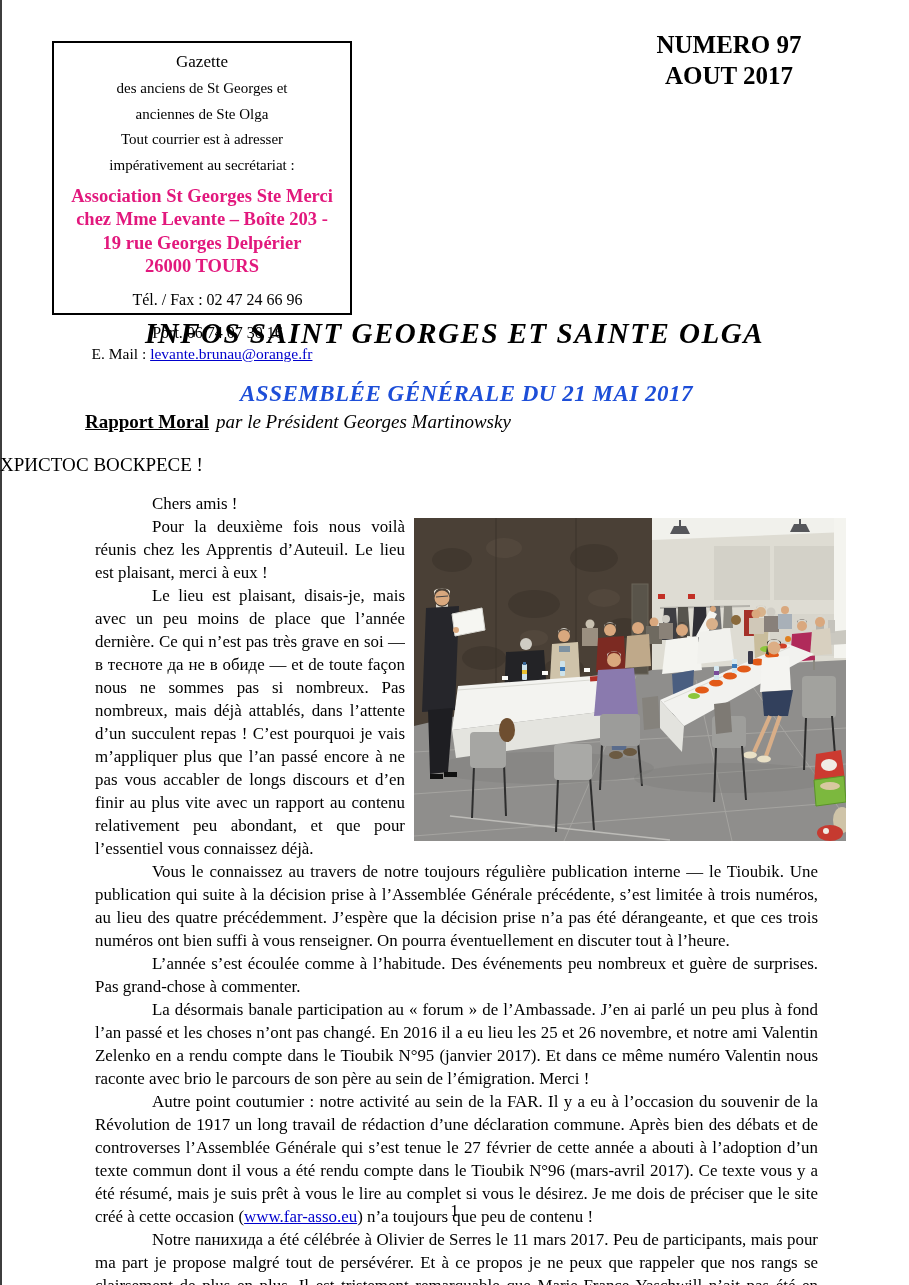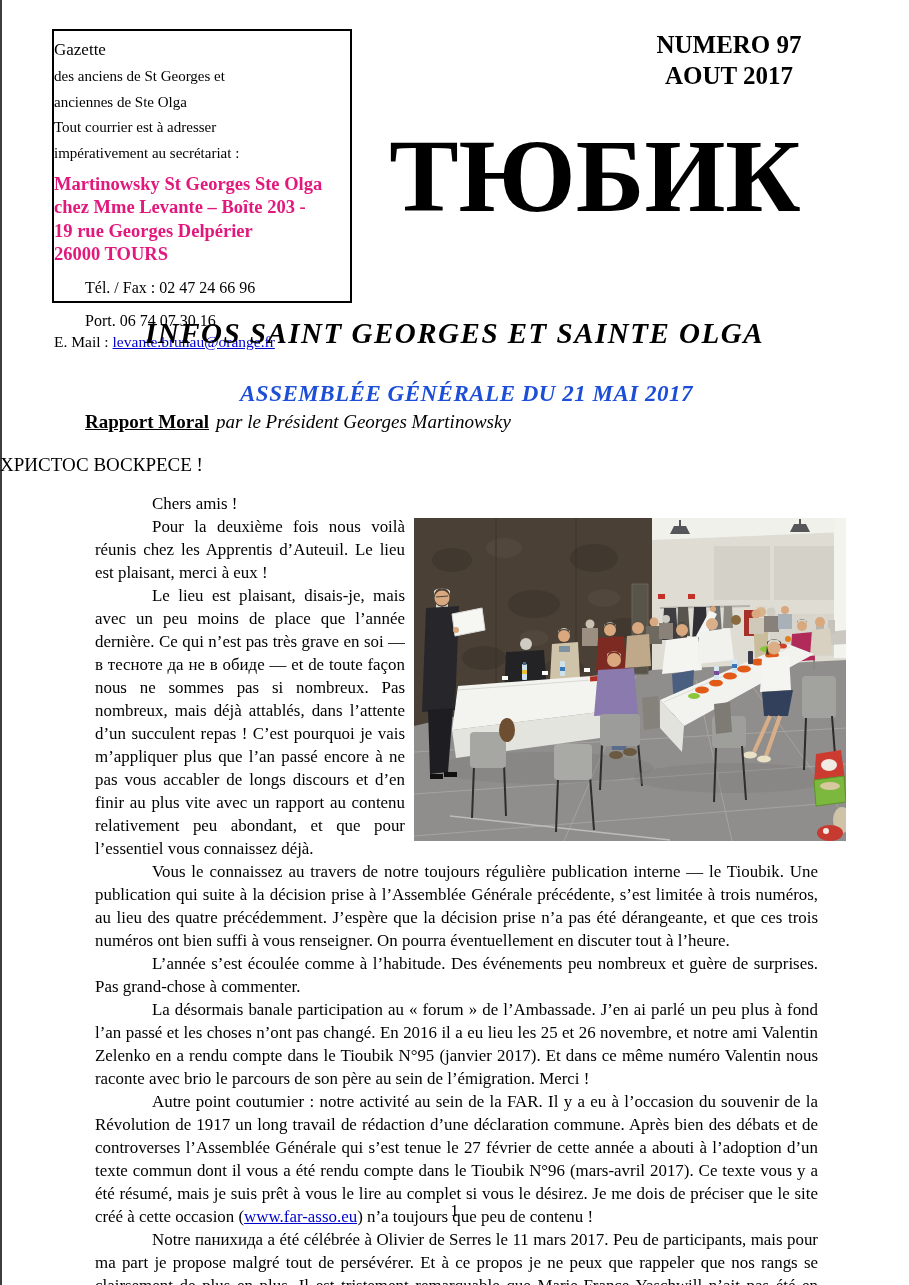--- a/index.html
+++ b/index.html
@@ -1,22 +1,22 @@
 <!DOCTYPE html>
 <html><head>
 <meta charset="utf-8">
 <style>
   html,body{margin:0;padding:0;background:#fff;}
   .page{position:relative;width:909px;height:1285px;background:#ffffff;
         font-family:"Liberation Serif", serif;color:#000;overflow:hidden;}
   .left-edge{position:absolute;left:0;top:0;width:2px;height:100%;background:#3d3d3d;}
 
   
-  .info-box{position:absolute;left:52px;top:29px;width:300px;height:274px;
-            border:2px solid #000;box-sizing:border-box;padding-top:8px;}
+  .info-box{position:absolute;left:52px;top:41px;width:300px;height:274px;
+            border:2px solid #000;box-sizing:border-box;text-align:center;padding-top:8px;}
   .gz{font-size:17px;line-height:1.3;}
   .bx{font-size:15px;line-height:1.3;margin-top:6px;}
   .addr{margin-top:10px;color:#E2187D;font-weight:bold;font-size:18.5px;line-height:1.26;white-space:nowrap;}
   .tel{font-size:16px;line-height:1.3;margin-top:12px;padding-left:31px;}
   .email-line{font-size:15.5px;margin-top:1px;}
   a{color:#0000CC;text-decoration:underline;cursor:pointer;}
 
   .issue{position:absolute;left:640px;top:30px;width:178px;text-align:center;
          font-weight:bold;font-size:25px;line-height:1.22;}
   .title{position:absolute;left:365px;top:124px;width:460px;margin:0;text-align:center;
@@ -46,36 +46,35 @@
 <div class="page">
   <div class="left-edge"></div>
 
   <div class="info-box">
     <div class="gz">Gazette</div>
     <div class="bx">des anciens de St Georges et</div>
     <div class="bx">anciennes de Ste Olga</div>
     <div class="bx">Tout courrier est à adresser</div>
     <div class="bx">impérativement au secrétariat :</div>
     <div class="addr">
-      <div>Martinowsky St Georges Ste Olga</div>
+      <div>Association St Georges Ste Merci</div>
       <div>chez Mme Levante – Boîte 203 -</div>
       <div>19 rue Georges Delpérier</div>
       <div>26000 TOURS</div>
     </div>
     <div class="tel">Tél. / Fax : 02 47 24 66 96</div>
     <div class="tel">Port. 06 74 07 30 16</div>
     <div class="email-line"><span>E. Mail : </span><a>levante.brunau@orange.fr</a></div>
   </div>
 
   <div class="issue">
     <div>NUMERO 97</div>
     <div>AOUT 2017</div>
   </div>
 
-  <h1 class="title">ТЮБИК</h1>
 
   <h2 class="infos">INFOS SAINT GEORGES ET SAINTE OLGA</h2>
   <h3 class="ag">ASSEMBLÉE GÉNÉRALE DU 21 MAI 2017</h3>
 
   <div class="rapport"><span class="rt">Rapport Moral</span><span class="rb">par le Président Georges Martinowsky</span></div>
 
   <div class="christos">ХРИСТОС ВОСКРЕСЕ !</div>
 
   <div class="body-text">
     <div class="photo">

